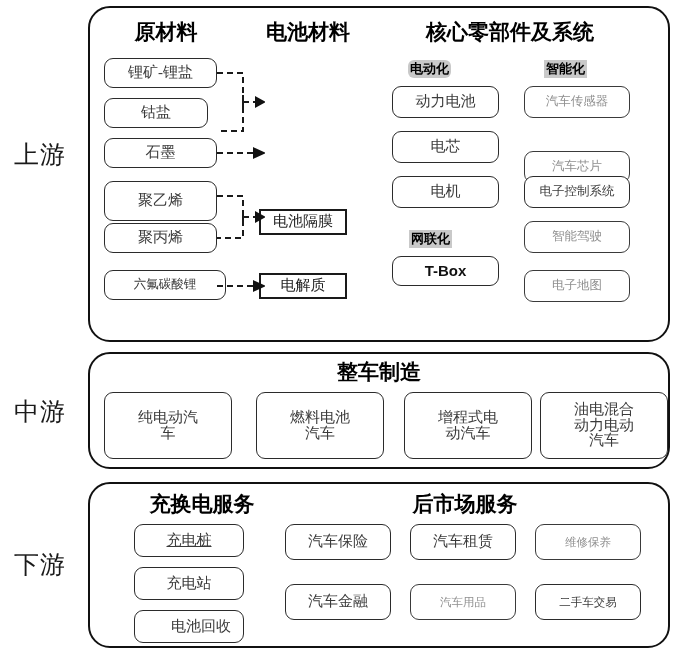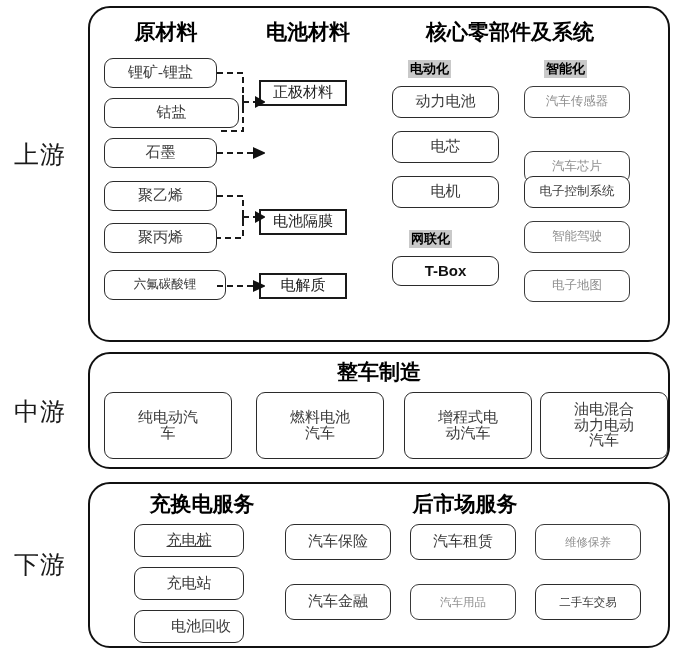--- a/index.html
+++ b/index.html
@@ -105,27 +105,26 @@
   <div class="tier-label" style="left:14px; top:395px;">中游</div>
   <div class="tier-label" style="left:14px; top:548px;">下游</div>
 
   <div class="stage-box" style="left:88px; top:6px; width:582px; height:336px;"></div>
 
   <div class="col-title" style="left:106px; top:18px; width:120px;">原材料</div>
   <div class="col-title" style="left:248px; top:18px; width:120px;">电池材料</div>
   <div class="col-title" style="left:390px; top:18px; width:240px;">核心零部件及系统</div>
 
   <div class="node" style="left:104px; top:58px;  width:113px; height:30px;">锂矿-锂盐</div>
-  <div class="node" style="left:104px; top:98px;  width:135px; height:30px;">钴盐</div>
+  <div class="node" style="left:104px; top:98px;  width:104px; height:30px;">钴盐</div>
   <div class="node" style="left:104px; top:138px; width:113px; height:30px;">石墨</div>
-  <div class="node" style="left:104px; top:181px; width:113px; height:30px;">聚乙烯</div>
+  <div class="node" style="left:104px; top:181px; width:113px; height:40px;">聚乙烯</div>
   <div class="node" style="left:104px; top:223px; width:113px; height:30px;">聚丙烯</div>
   <div class="node small" style="left:104px; top:270px; width:122px; height:30px;">六氟碳酸锂</div>
 
-  <div class="node sq" style="left:259px; top:80px;  width:88px; height:26px;">正极材料</div>
   <div class="node sq" style="left:259px; top:209px; width:88px; height:26px;">电池隔膜</div>
   <div class="node sq" style="left:259px; top:273px; width:88px; height:26px;">电解质</div>
 
   <svg class="conn" style="left:215px; top:55px; width:50px; height:250px;" width="50" height="250">
 
     <path d="M2,18 L28,18 L28,76 L2,76" fill="none" stroke="#1a1a1a" stroke-width="2" stroke-dasharray="6,4"></path>
     <path d="M28,47 L40,47" fill="none" stroke="#1a1a1a" stroke-width="2" stroke-dasharray="6,4"></path>
     <path d="M28,40 L28,54" fill="none" stroke="#1a1a1a" stroke-width="2"></path>
     <polygon points="40,41 51,47 40,53" fill="#111111"></polygon>
 
@@ -134,21 +133,21 @@
 
     <path d="M2,141 L28,141 L28,183 L2,183" fill="none" stroke="#1a1a1a" stroke-width="2" stroke-dasharray="6,4"></path>
     <path d="M28,162 L40,162" fill="none" stroke="#1a1a1a" stroke-width="2" stroke-dasharray="6,4"></path>
     <path d="M28,155 L28,169" fill="none" stroke="#1a1a1a" stroke-width="2"></path>
     <polygon points="40,156 51,162 40,168" fill="#111111"></polygon>
 
     <path d="M2,231 L38,231" fill="none" stroke="#1a1a1a" stroke-width="2" stroke-dasharray="6,4"></path>
     <polygon points="38,225 51,231 38,237" fill="#111111"></polygon>
   </svg>
 
-  <div class="sub-title" style="left:408px; top:60px;">电动化</div>
+  <div class="sub-title" style="left:408px; top:60px;border-radius:6px;">电动化</div>
   <div class="node" style="left:392px; top:86px;  width:107px; height:32px;">动力电池</div>
   <div class="node" style="left:392px; top:131px; width:107px; height:32px;">电芯</div>
   <div class="node" style="left:392px; top:176px; width:107px; height:32px;">电机</div>
 
   <div class="sub-title" style="left:409px; top:230px;">网联化</div>
   <div class="node lat" style="left:392px; top:256px; width:107px; height:30px;">T-Box</div>
 
   <div class="sub-title" style="left:544px; top:60px;">智能化</div>
   <div class="node small dim" style="left:524px; top:86px;  width:106px; height:32px;">汽车传感器</div>
   <div class="node small dim" style="left:524px; top:131px; width:106px; height:32px;margin-top:20px;">汽车芯片</div>

